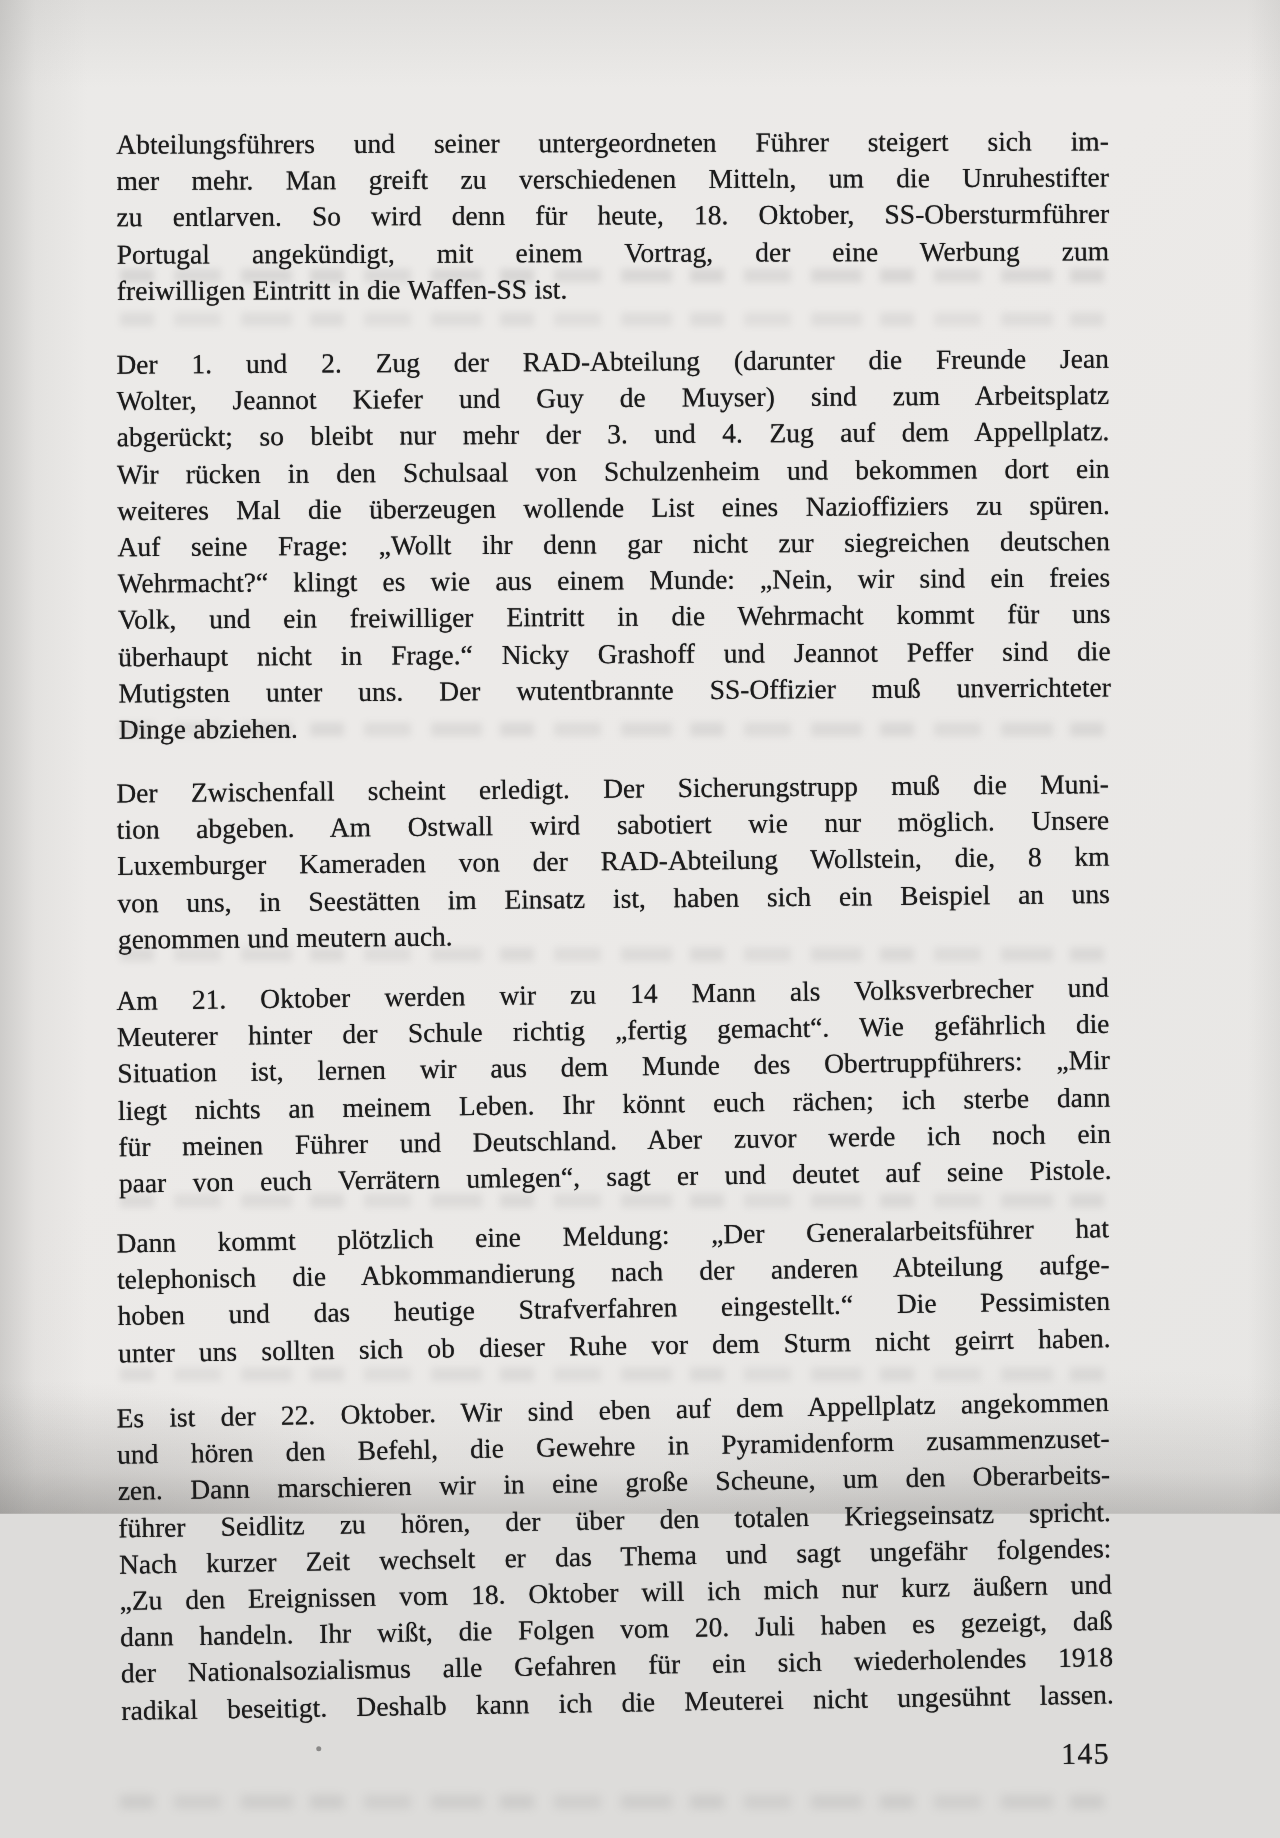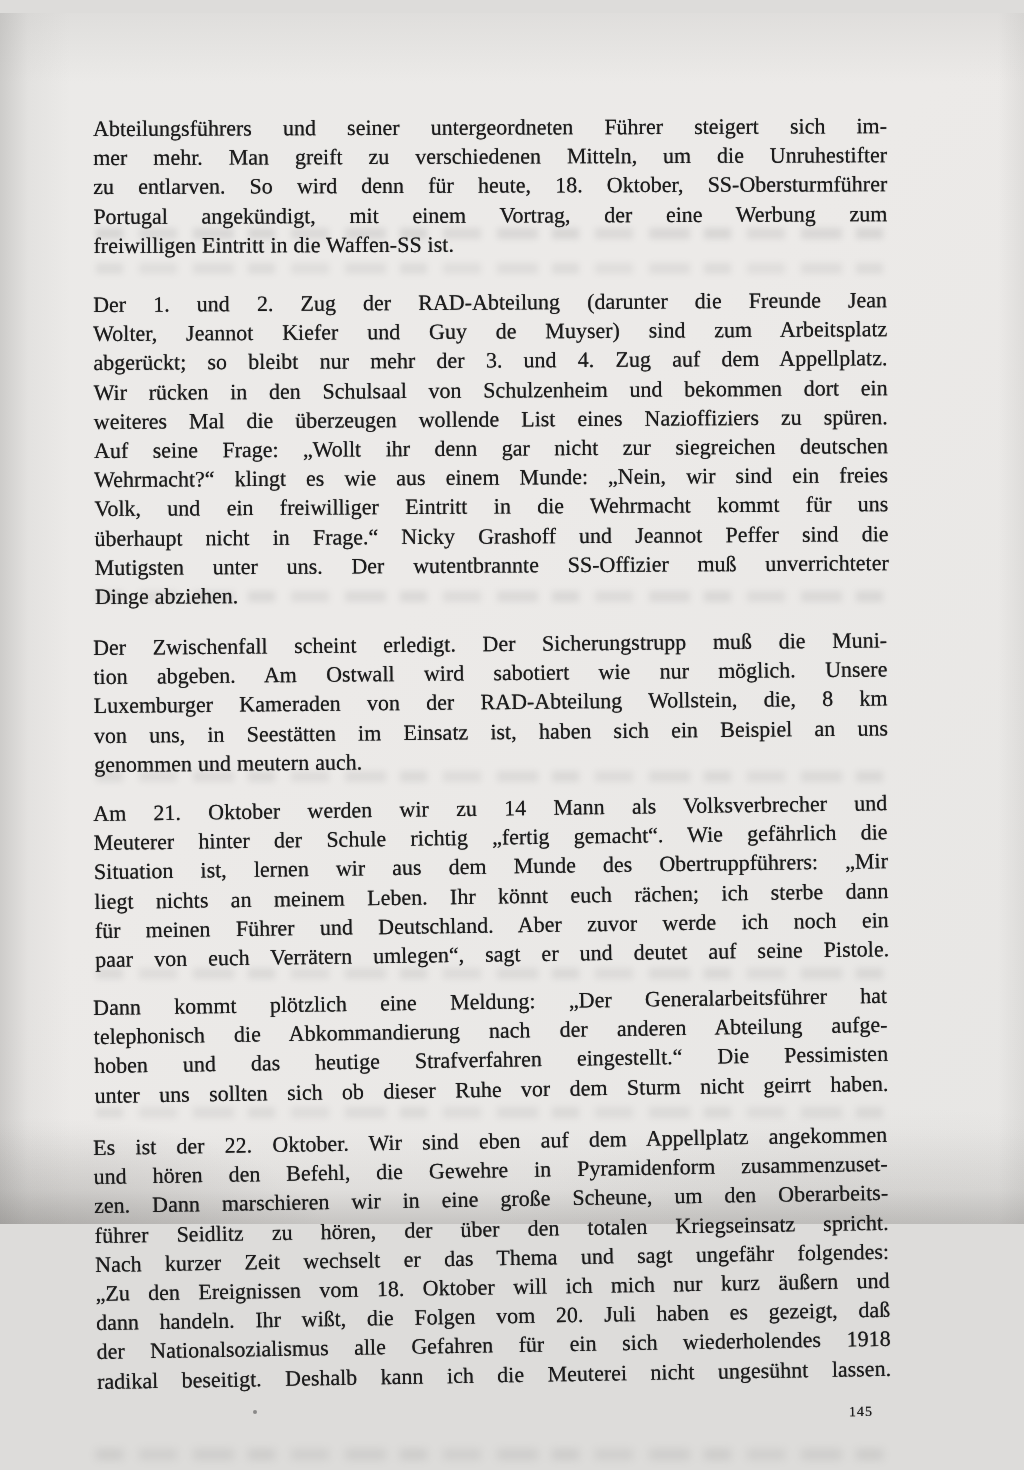--- a/index.html
+++ b/index.html
@@ -19,21 +19,20 @@
     font-family: "Liberation Serif", "DejaVu Serif", serif;
     color: #1c1c1c;
     background:
       radial-gradient(60% 18% at 88% 103%, rgba(150,148,145,0.22) 0%, rgba(150,148,145,0) 70%),
       radial-gradient(40% 14% at 4% 101%, rgba(110,108,105,0.28) 0%, rgba(110,108,105,0) 70%),
       linear-gradient(0deg, rgba(118,116,113,0.30) 0px, rgba(130,128,125,0.10) 34px, rgba(130,128,125,0) 95px),
       linear-gradient(90deg, rgba(168,167,165,0.45) 0px, rgba(188,187,185,0.18) 28px, rgba(200,199,197,0) 70px),
       linear-gradient(270deg, rgba(185,184,182,0.25) 0px, rgba(185,184,182,0) 26px),
       linear-gradient(180deg, rgba(205,204,202,0.40) 0px, rgba(205,204,202,0) 70px),
       linear-gradient(135deg, #ebeae8 0%, #eceae8 45%, #e7e6e4 100%);
-    margin-top: 13px;
   }
   .text-block {
     position: absolute;
     left: 93px;
     top: 101px;
     width: 794px;
   }
   .para {
     font-size: 22px;
     line-height: 29.2px;
@@ -52,21 +51,21 @@
     text-shadow: 0 0 0.7px rgba(28,28,28,0.85);
     word-spacing: 0.5px;
   }
   .line.short-last {
     text-align-last: left;
   }
   .page-number {
     position: absolute;
     left: 849px;
     top: 1391px;
-    font-size: 14px;
+    font-size: 24px;
     letter-spacing: 1px;
     text-shadow: 0 0 0.7px rgba(28,28,28,0.85);
     transform: rotate(-0.8deg);
   }
   
   .bleed {
     position: absolute;
     left: 96px;
     width: 788px;
     height: 11px;

